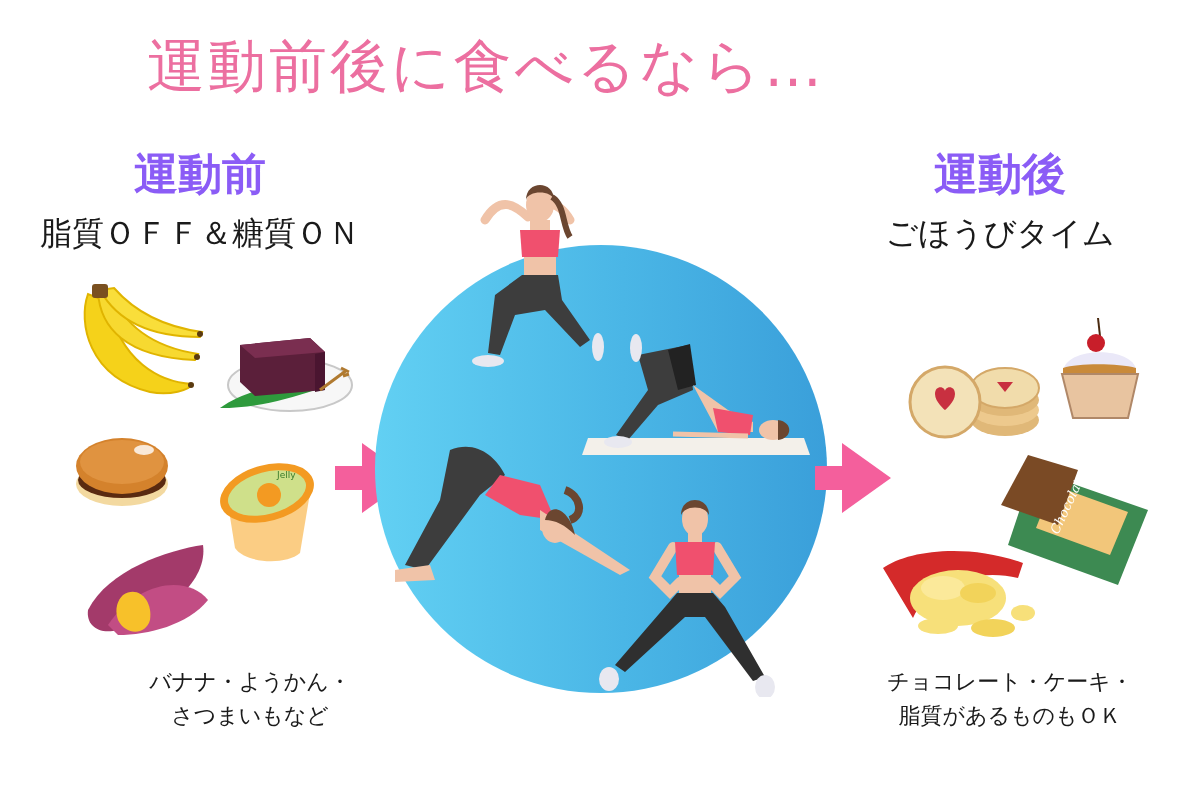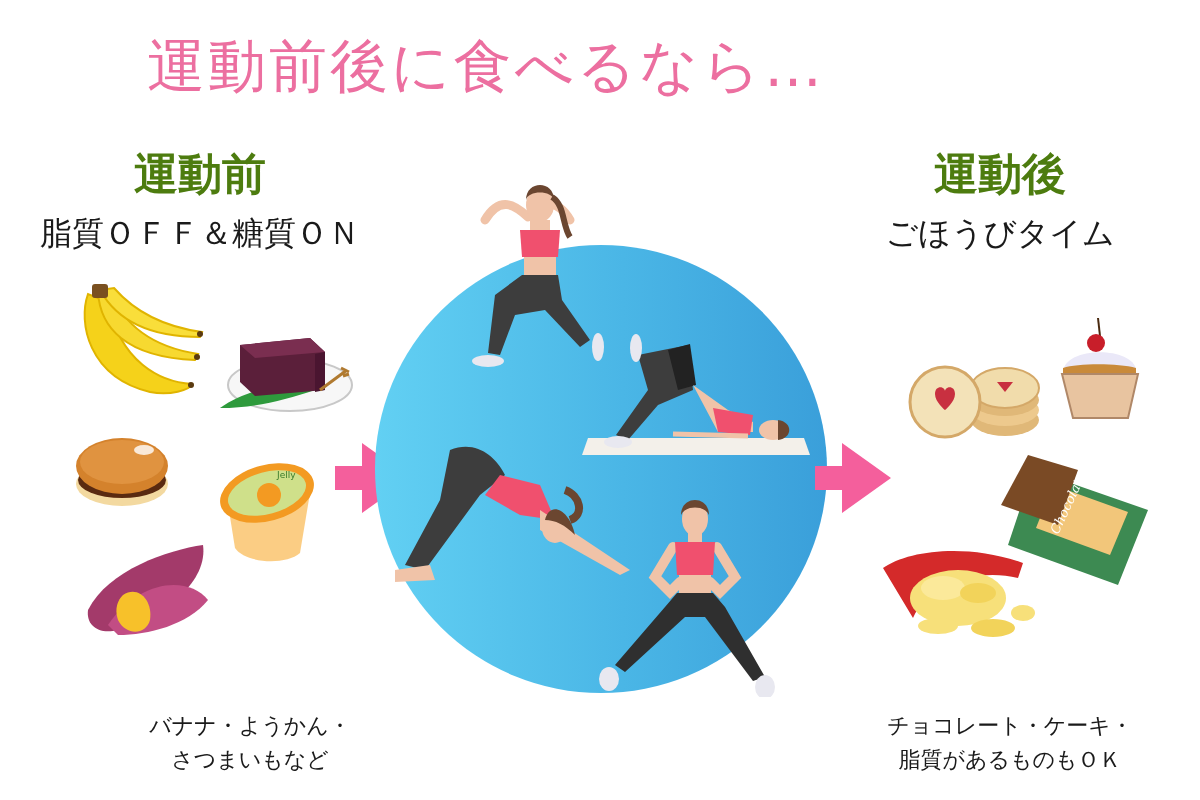--- a/index.html
+++ b/index.html
@@ -1,23 +1,23 @@
 <!DOCTYPE html>
 <html><head>
 <meta charset="utf-8">
 <style>
   html, body { margin:0; padding:0; }
   body { width:1200px; height:800px; background:#ffffff; position:relative; overflow:hidden;
          font-family:"DejaVu Sans","Liberation Sans",sans-serif; color:#1a1a1a; }
   .abs { position:absolute; }
   .title { left:0; top:28px; width:972px; text-align:center; font-size:58px; color:#ec6fa0;
            letter-spacing:3px; font-weight:normal; }
-  .heading { font-size:44px; font-weight:bold; color:#4d7c0f; text-align:center; }
+  .heading { font-size:44px; font-weight:bold; color:#8b5cf6; text-align:center; }
   .sub { font-size:32px; text-align:center; line-height:38px; color:#1a1a1a; }
-  .caption { font-size:22px; text-align:center; line-height:34px; color:#1a1a1a;margin-top:44px; }
+  .caption { font-size:22px; text-align:center; line-height:34px; color:#1a1a1a; }
   .circle { left:375px; top:245px; width:452px; height:448px; border-radius:50%;
             background:linear-gradient(90deg,#62d0f3 0%,#4ab6e6 55%,#3a9fda 100%); }
   .arrow { width:80px; height:70px; }
   svg { display:block; }
 </style>
 </head>
 <body>
 
 <div class="abs title">運動前後に食べるなら…</div>
 

